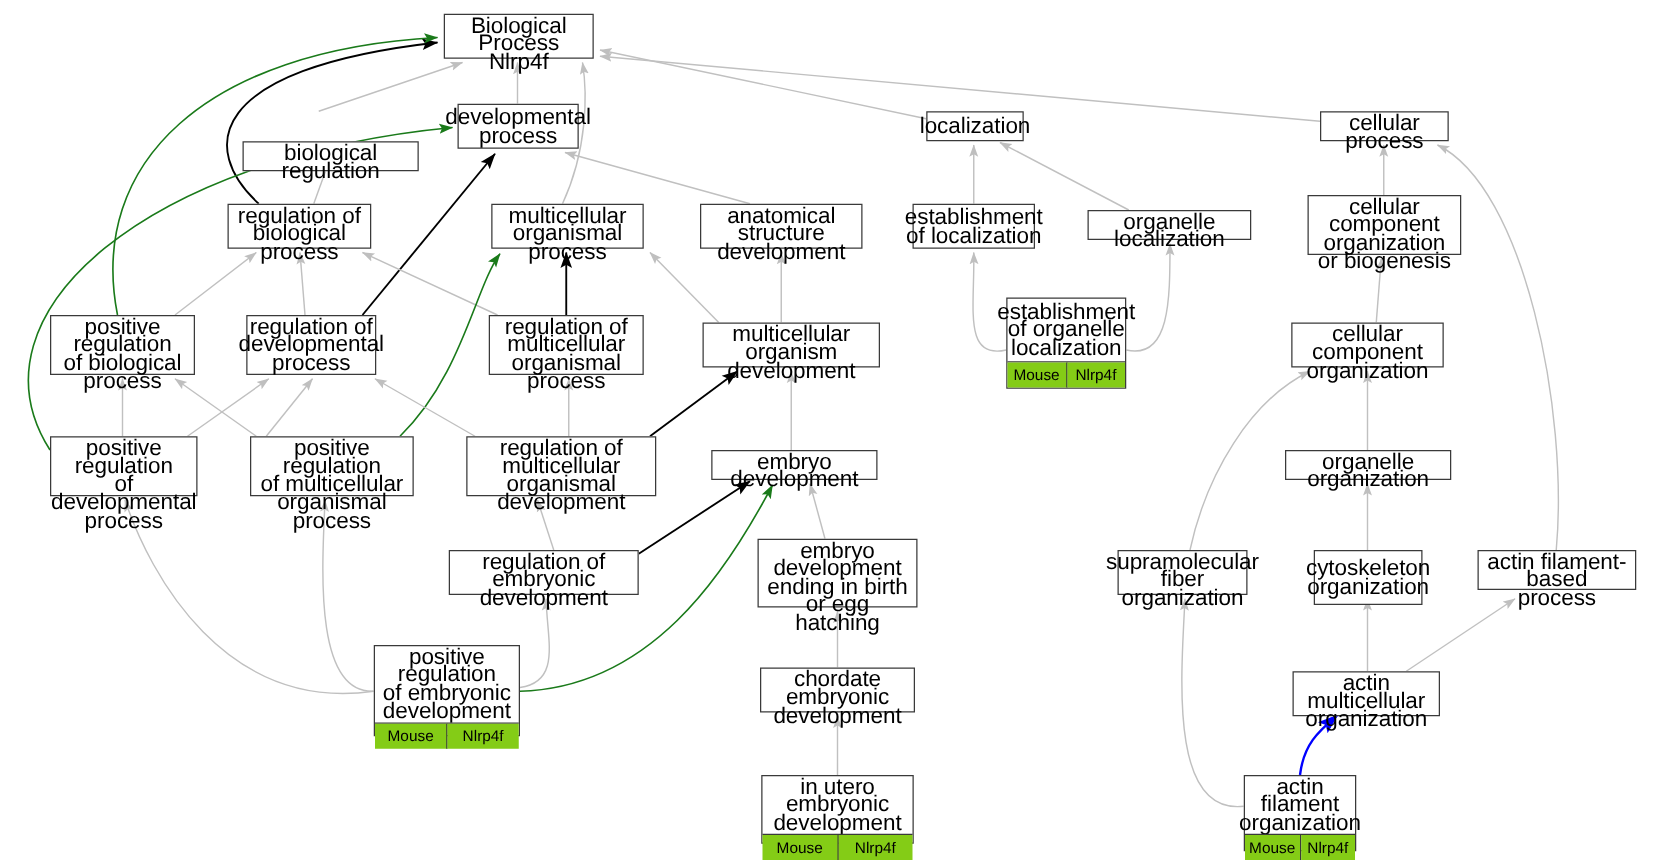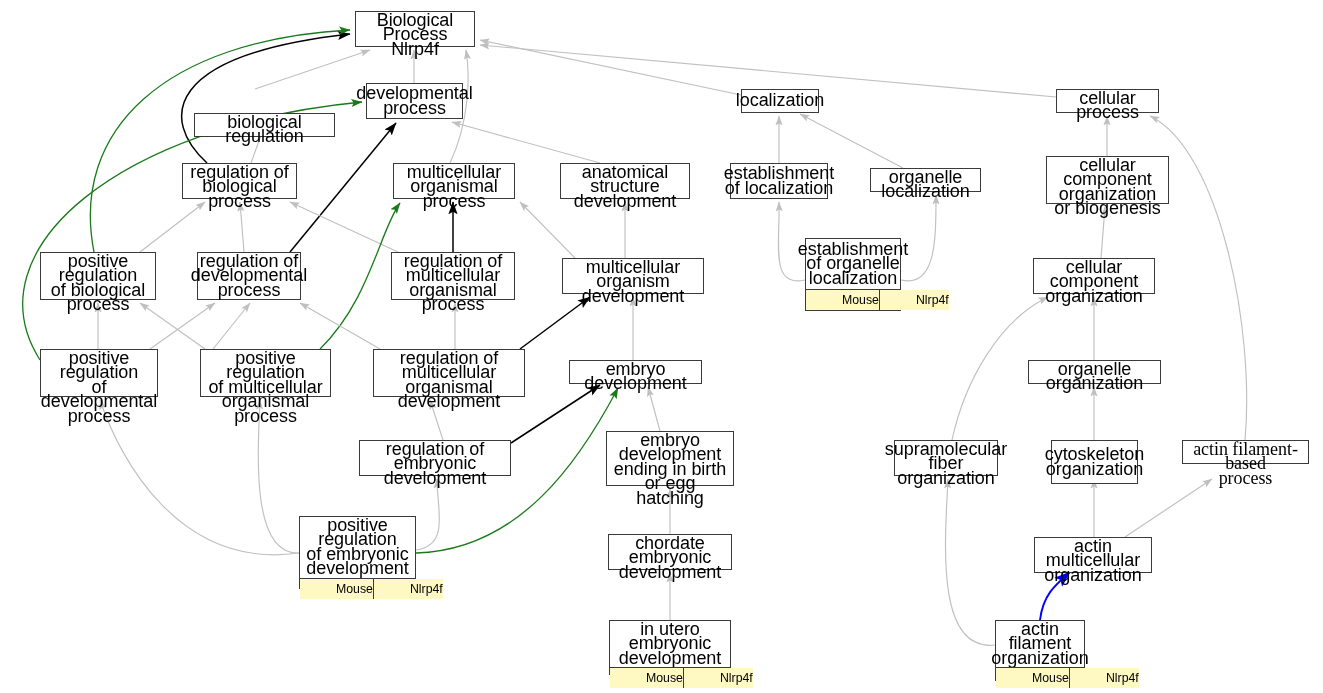--- a/index.html
+++ b/index.html
@@ -52,28 +52,27 @@
   }
   .annot {
     display: flex;
     flex-direction: row;
     border-top: 1.3px solid #3a3a3a;
     height: 20px;
     flex: 0 0 20px;
   }
   .annot-cell {
     flex: 1 1 50%;
-    background: #fef9c3;
+    background: #84cc16;
     display: flex;
     align-items: center;
     justify-content: center;
     font-size: 12.3px;
     line-height: 14px;
     color: #000000;
-    padding-left: 36px;
   }
   .annot-cell.left {
     border-right: 1.3px solid #3a3a3a;
   }
 </style>
 </head>
 <body>
 
 <div id="canvas">
 
@@ -172,21 +171,21 @@
 organismal process</div>
       </div>
       <div class="node" style="left: 560px; top: 163px; width: 130px; height: 36px;">
         <div class="node-label">anatomical structure
 development</div>
       </div>
       <div class="node" style="left: 730px; top: 163px; width: 98px; height: 36px;">
         <div class="node-label">establishment
 of localization</div>
       </div>
-      <div class="node" style="left: 870px; top: 168px; width: 111px; height: 24px;">
+      <div class="node" style="left: 870px; top: 168px; width: 131px; height: 24px;">
         <div class="node-label">organelle localization</div>
       </div>
       <div class="node" style="left: 1046px; top: 156px; width: 123px; height: 48px;">
         <div class="node-label">cellular component
 organization
 or biogenesis</div>
       </div>
       <div class="node" style="left: 40px; top: 252px; width: 116px; height: 48px;">
         <div class="node-label">positive regulation
 of biological
@@ -241,21 +240,21 @@
         <div class="node-label">organelle organization</div>
       </div>
       <div class="node" style="left: 894px; top: 440px; width: 104px; height: 36px;">
         <div class="node-label">supramolecular
 fiber organization</div>
       </div>
       <div class="node" style="left: 1051px; top: 440px; width: 87px; height: 44px;">
         <div class="node-label">cytoskeleton
 organization</div>
       </div>
-      <div class="node" style="left: 1182px; top: 440px; width: 127px; height: 24px; font-family: Liberation Serif, serif;">
+      <div class="node" style="left: 1182px; top: 440px; width: 127px; height: 32px;">
         <div class="node-label">actin filament-based
 process</div>
       </div>
       <div class="node" style="left: 359px; top: 440px; width: 152px; height: 36px;">
         <div class="node-label">regulation of
 embryonic development</div>
       </div>
       <div class="node" style="left: 606px; top: 431px; width: 128px; height: 55px;">
         <div class="node-label">embryo development
 ending in birth

